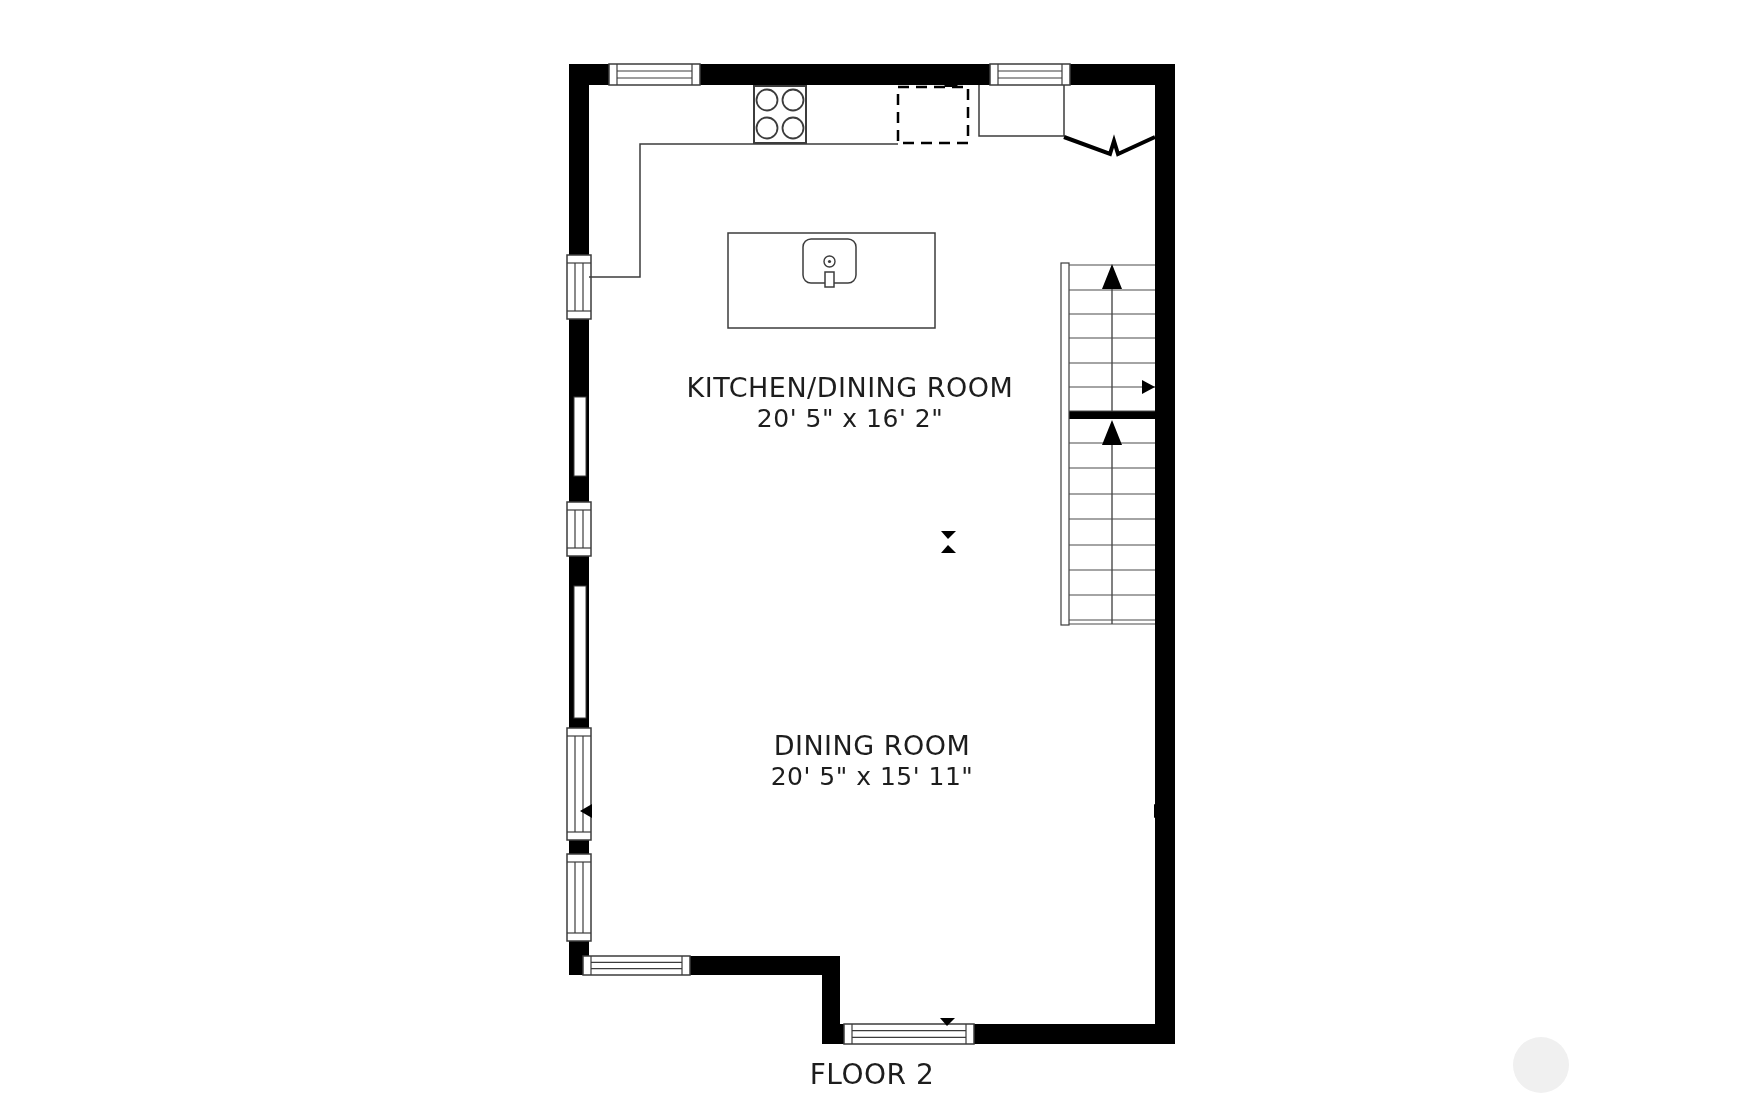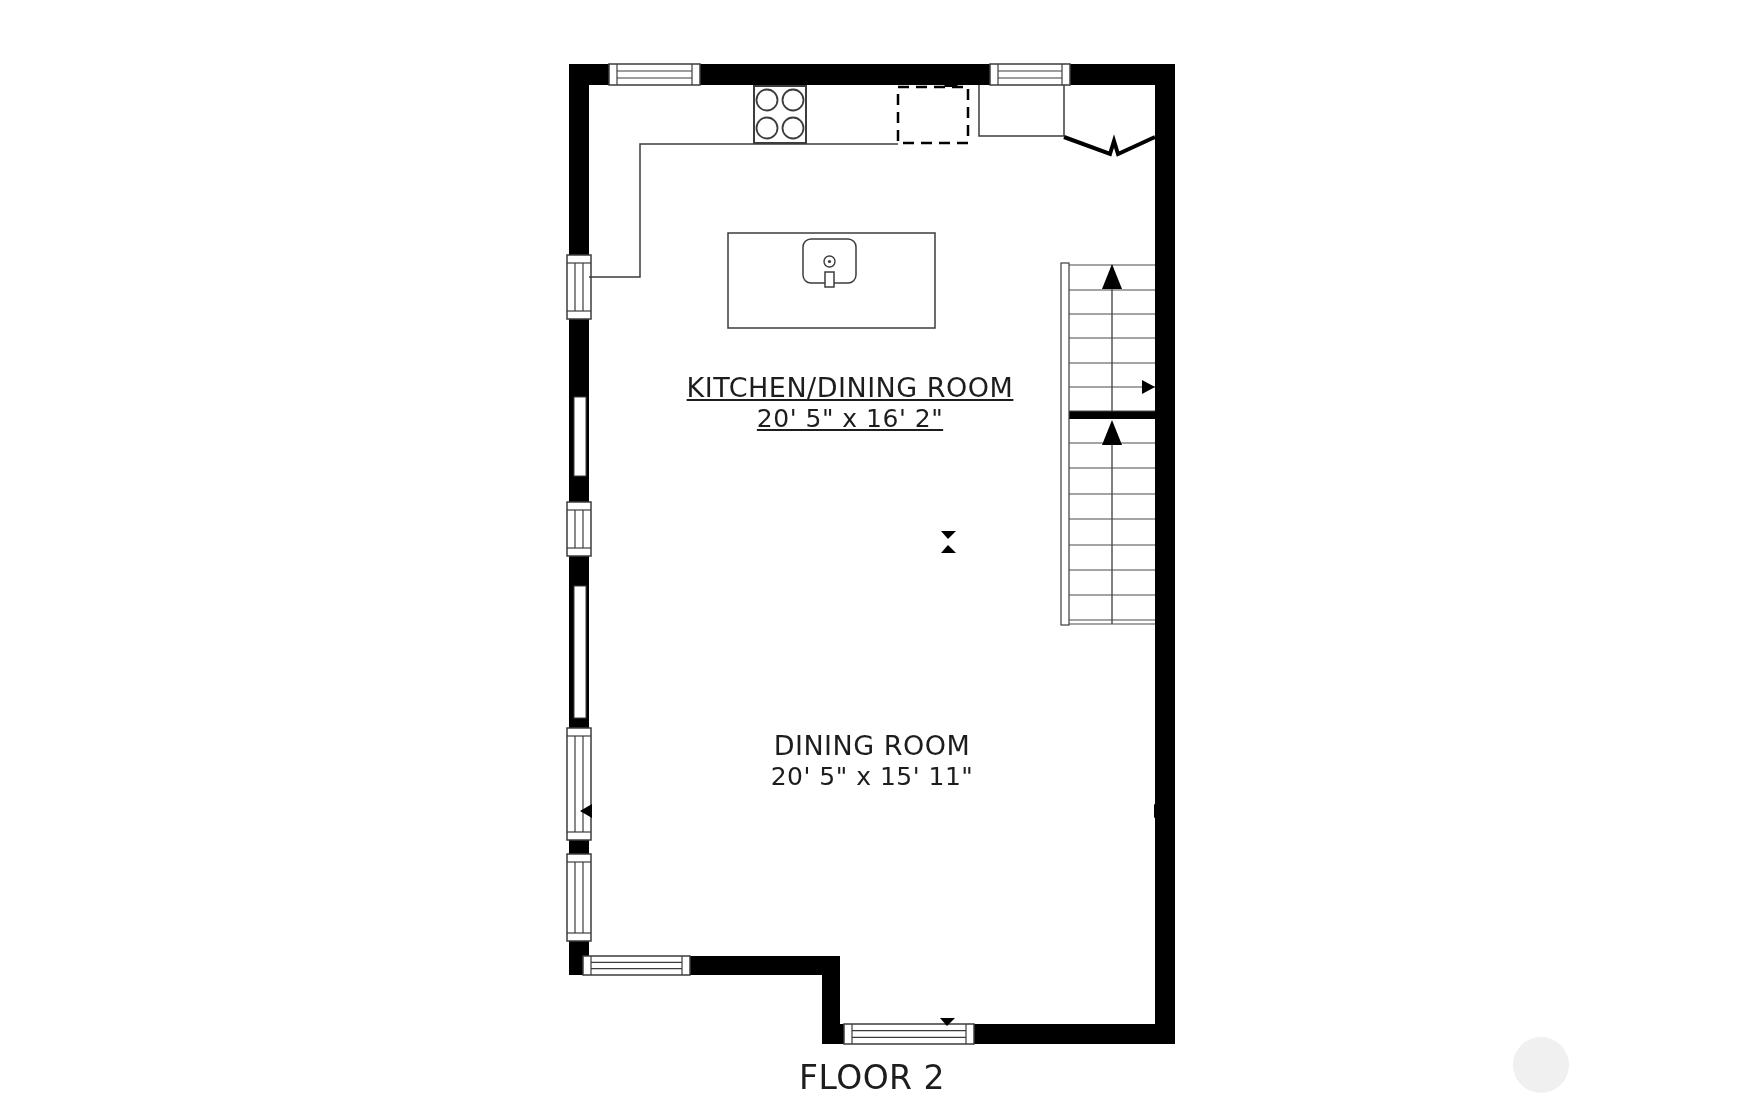--- a/index.html
+++ b/index.html
@@ -2,21 +2,21 @@
 <html><head>
 <meta charset="utf-8">
 <style>
   html,body{margin:0;padding:0;background:#ffffff;}
   #canvas{position:relative;width:1744px;height:1100px;background:#ffffff;overflow:hidden;
           font-family:"DejaVu Sans", sans-serif;}
   #plan-svg{position:absolute;left:0;top:0;}
   .plan-label{position:absolute;transform:translateX(-50%);text-align:center;color:#1d1d1d;white-space:nowrap;}
   .room-name{font-size:27px;line-height:32px;letter-spacing:0.5px;}
   .room-dims{font-size:25px;line-height:30px;letter-spacing:0.5px;}
-  .floor-label{font-size:33px;letter-spacing:0.5px;}
+  .floor-label{font-size:28px;letter-spacing:0.5px;}
 </style>
 </head>
 <body>
 
 <div id="canvas">
   <svg id="plan-svg" width="1744" height="1100" viewBox="0 0 1744 1100">
       <circle cx="1541" cy="1065" r="28" fill="#f0f0f0"></circle>
       <rect x="569" y="64" width="40" height="21" fill="#000000"></rect>
       <rect x="700" y="64" width="290" height="21" fill="#000000"></rect>
       <rect x="1070" y="64" width="105" height="21" fill="#000000"></rect>
@@ -111,21 +111,21 @@
       <polygon points="1112,264 1102,289 1122,289" fill="#000000"></polygon>
       <polygon points="1112,420 1102,445 1122,445" fill="#000000"></polygon>
       <polygon points="1155,387 1142,380 1142,394" fill="#000000"></polygon>
       <polygon points="941,531 956,531 948,539" fill="#000000"></polygon>
       <polygon points="948,545 941,553 956,553" fill="#000000"></polygon>
       <polygon points="580,811 592,804 592,818" fill="#000000"></polygon>
       <polygon points="1166,811 1154,804 1154,818" fill="#000000"></polygon>
       <polygon points="940,1018 955,1018 947,1026" fill="#000000"></polygon>
     </svg>
 
-  <div class="plan-label" style="left:850px;top:372px;text-decoration:underline;">
+  <div class="plan-label" style="left:850px;top:372px;">
     <div class="room-name">KITCHEN/DINING ROOM</div>
     <div class="room-dims">20' 5" x 16' 2"</div>
   </div>
 
   <div class="plan-label" style="left:872px;top:730px;">
     <div class="room-name">DINING ROOM</div>
     <div class="room-dims">20' 5" x 15' 11"</div>
   </div>
 
   <div class="plan-label floor-label" style="left:872px;top:1058px;">FLOOR 2</div>

